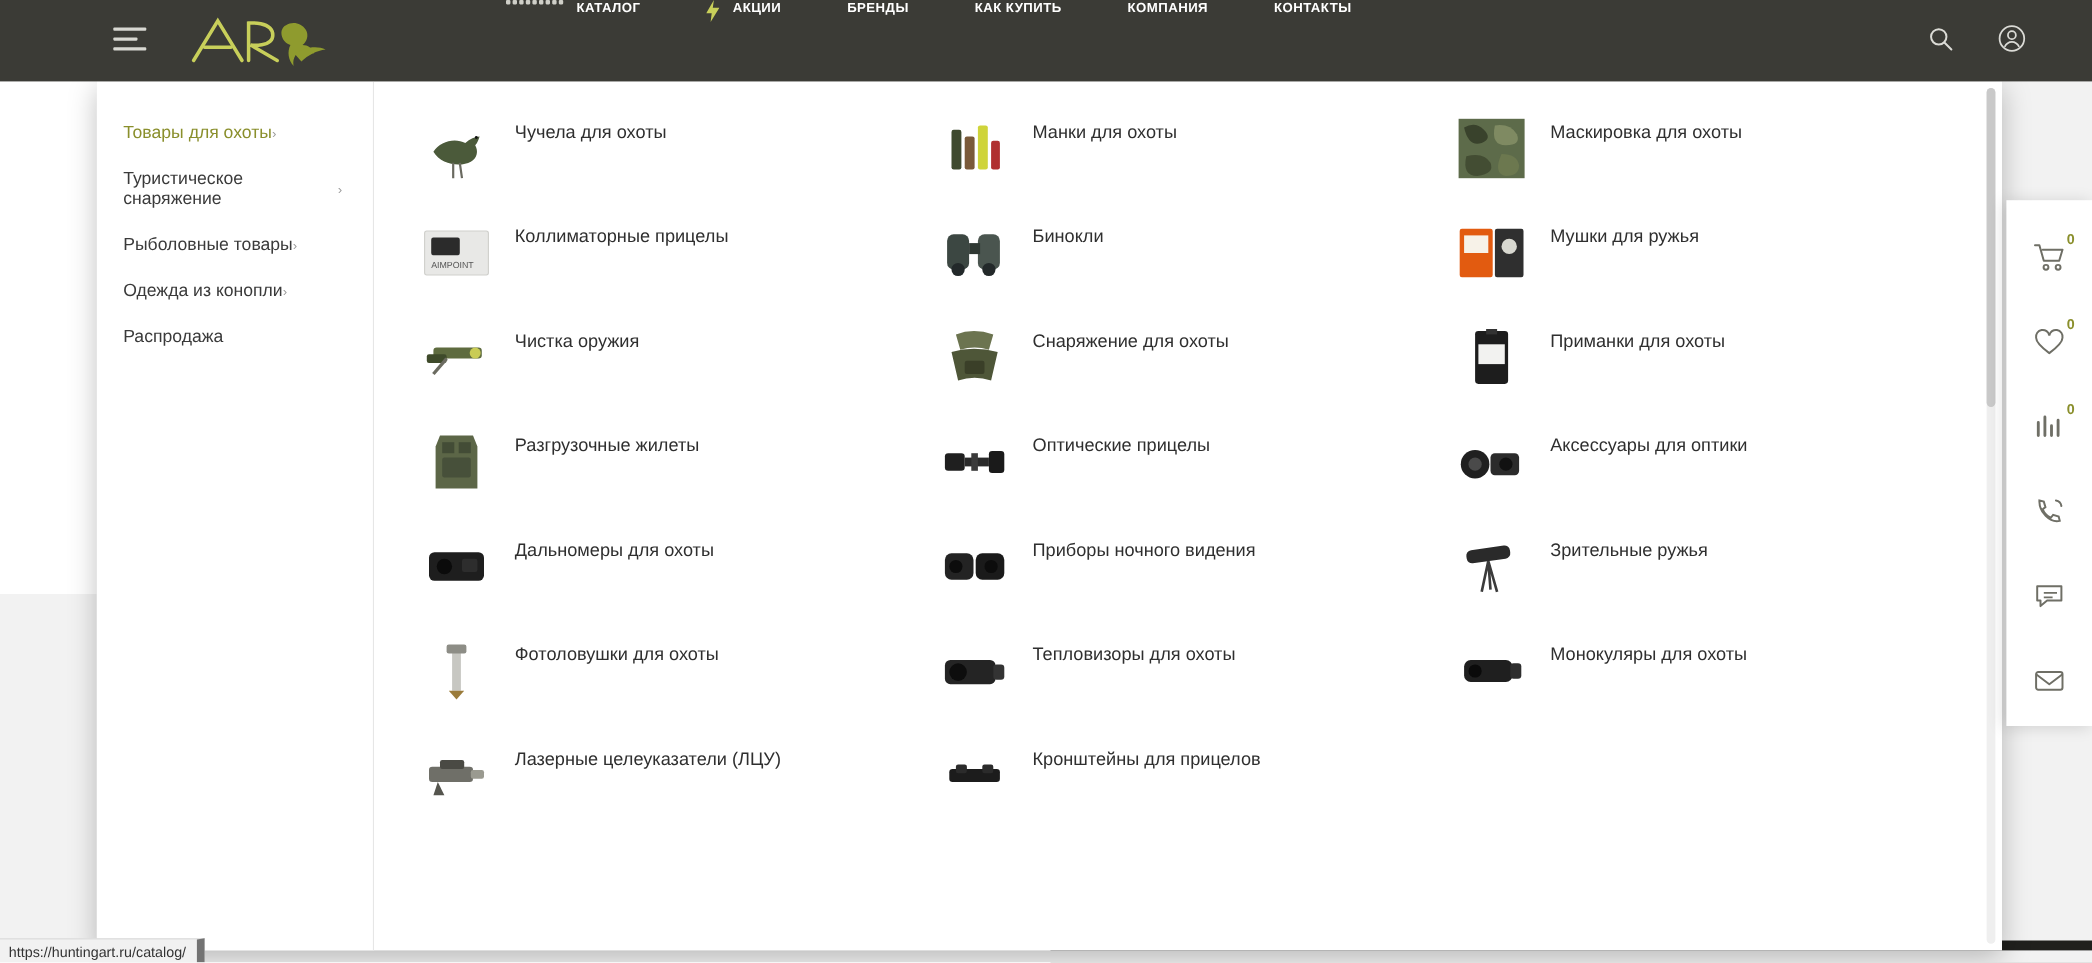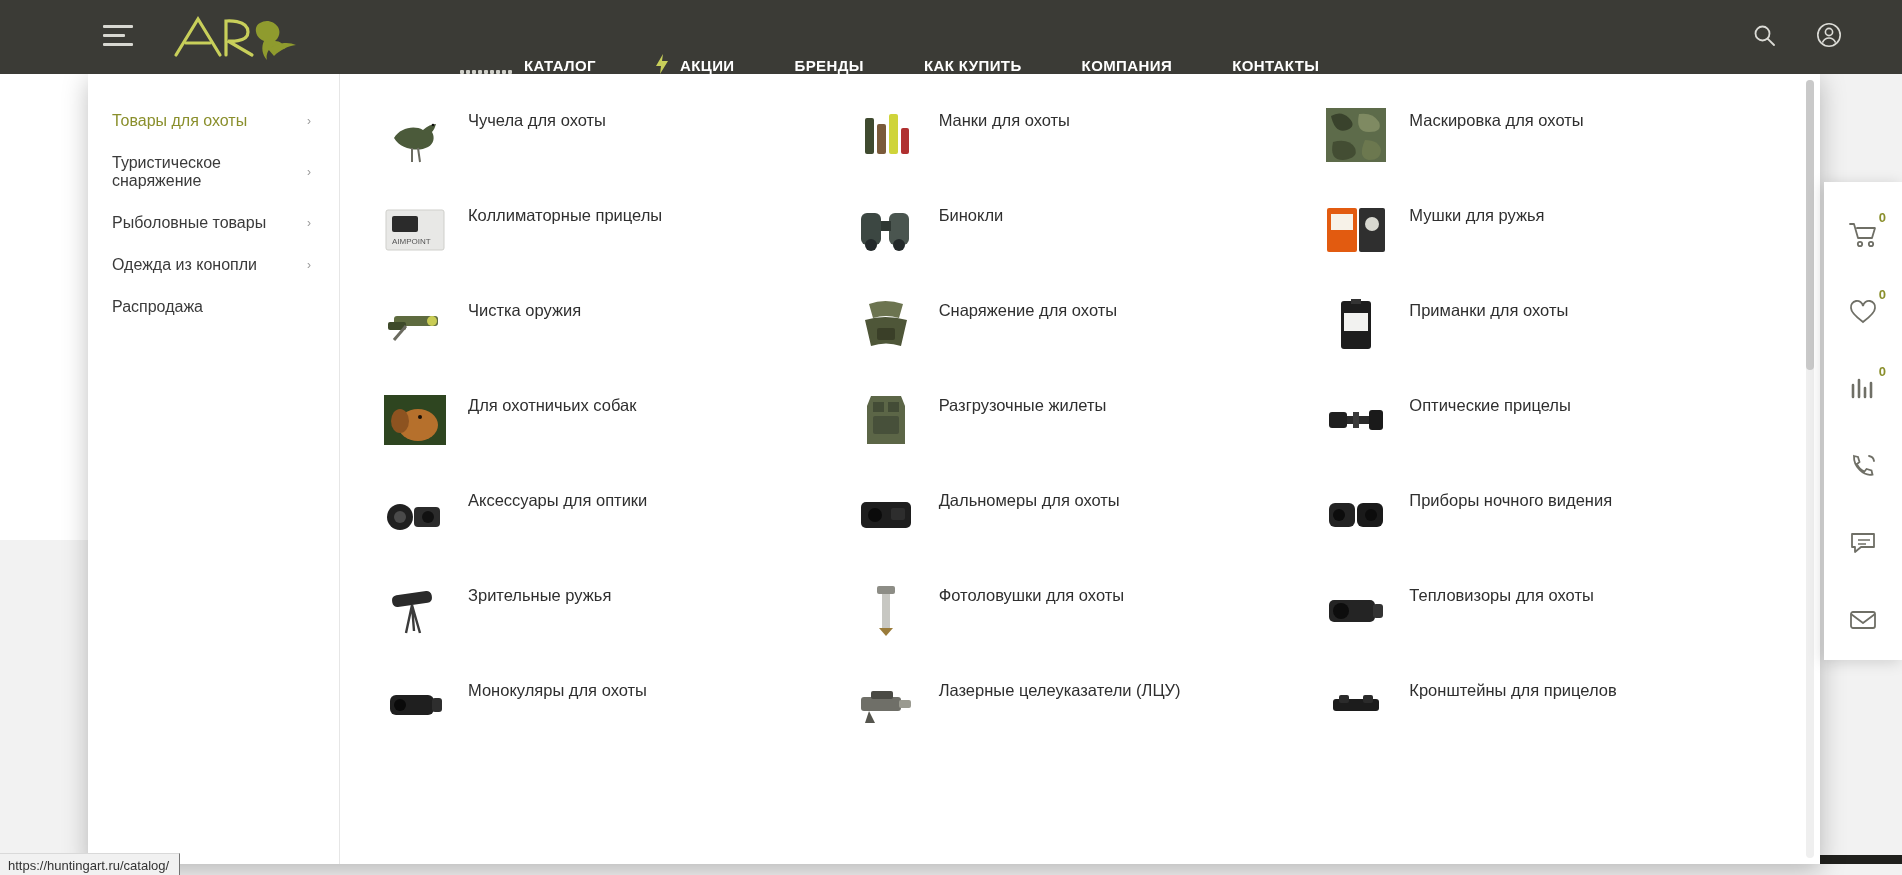--- a/index.html
+++ b/index.html
@@ -45,26 +45,26 @@
   .logo svg { display:block; }
 
   .nav {
     position: absolute; left: 430px; top: 0;
     height: 74px;
     display: flex; align-items: center;
     gap: 0px;
   }
   .nav-item {
     color: #ffffff;
-    font-size: 15px;
+    font-size: 12px;
     font-weight: bold;
     letter-spacing: 0.4px;
     padding: 0 30px;
     height: 74px;
-    display: flex; align-items: flex-end; gap: 12px;
+    display: flex; align-items: flex-start; gap: 12px;
     cursor: pointer;
     white-space: nowrap;
   }
   .nav-item .ic { display: flex; align-items: center; }
 
   .grid-icon {
     display: grid;
     grid-template-columns: repeat(3, 4px);
     grid-template-rows: repeat(3, 4px);
     gap: 2px;
@@ -93,21 +93,21 @@
     border-right: 1px solid #e6e6e6;
     padding-top: 26px;
     background: #fff;
   }
   .dd-cat {
     position: relative;
     padding: 12px 28px 12px 24px;
     font-size: 16px;
     color: #3a3a3a;
     cursor: pointer;
-    display: flex; align-items: center; justify-content: space-between;
+    display: flex; align-items: center; justify-content: flex-start;
   }
   .dd-cat.active { color: #8a8f2c; }
   .dd-cat .arrow {
     color: #9a9a9a; font-size: 12px; line-height: 1;
   }
 
   .dd-right {
     flex: 1;
     padding: 30px 24px 20px 44px;
     position: relative;
@@ -197,21 +197,21 @@
   }
 
   
   .statusbar {
     position: absolute;
     left: 0; bottom: 0;
     height: 22px;
     padding: 2px 10px 0 8px;
     background: #f1f1f1;
     border-top: 1px solid #d9d9d9;
-    border-right: 1px solid #737373;
+    border-right: 7px solid #737373;
     font-size: 13px;
     color: #333;
     z-index: 60;
     display: flex; align-items: center;
   }
 </style>
 </head>
 <body>
 
 <div id="page">
@@ -425,31 +425,20 @@
           <span class="thumb">
             <svg width="62" height="52" viewBox="0 0 62 52">
               <rect x="16" y="2" width="30" height="48" rx="3" fill="#1d1d1d"></rect>
               <rect x="19" y="14" width="24" height="18" fill="#f2f2f0"></rect>
               <rect x="26" y="0" width="10" height="5" fill="#333"></rect>
             </svg>
           </span>
           <span class="dd-label">Приманки для охоты</span>
         </div>
 
-        <div class="dd-cell">
-          <span class="thumb">
-            <svg width="62" height="50" viewBox="0 0 62 50">
-              <rect x="0" y="0" width="62" height="50" fill="#2e4520"></rect>
-              <ellipse cx="34" cy="30" rx="20" ry="16" fill="#b6702c"></ellipse>
-              <ellipse cx="16" cy="26" rx="9" ry="12" fill="#8d5320"></ellipse>
-              <circle cx="36" cy="22" r="2" fill="#1a1008"></circle>
-            </svg>
-          </span>
-          <span class="dd-label">Для охотничьих собак</span>
-        </div>
 
         <div class="dd-cell">
           <span class="thumb">
             <svg width="62" height="56" viewBox="0 0 62 56">
               <path d="M16 4 h30 l4 10 v38 h-38 v-38z" fill="#5c6647"></path>
               <rect x="18" y="24" width="26" height="18" rx="2" fill="#47503a"></rect>
               <rect x="18" y="10" width="11" height="10" fill="#434c36"></rect>
               <rect x="33" y="10" width="11" height="10" fill="#434c36"></rect>
             </svg>
           </span>

